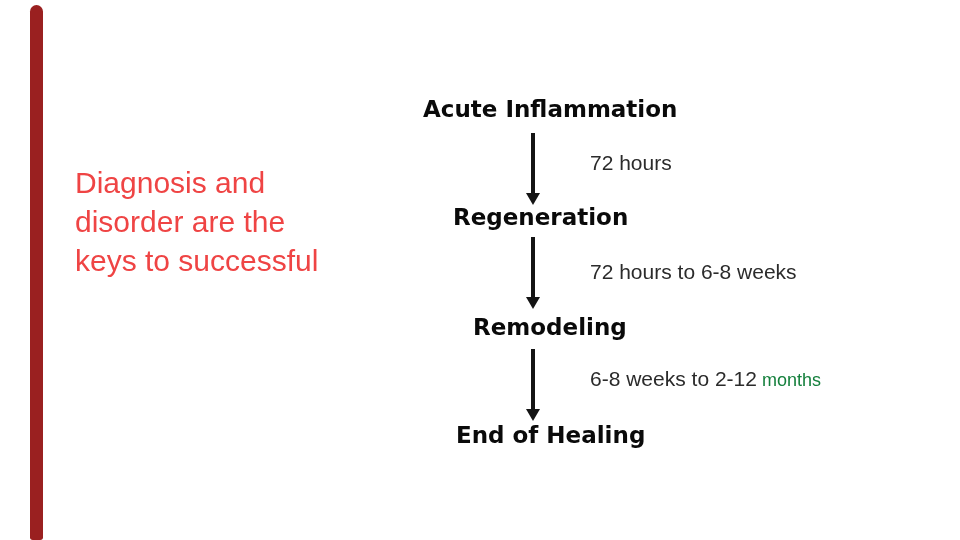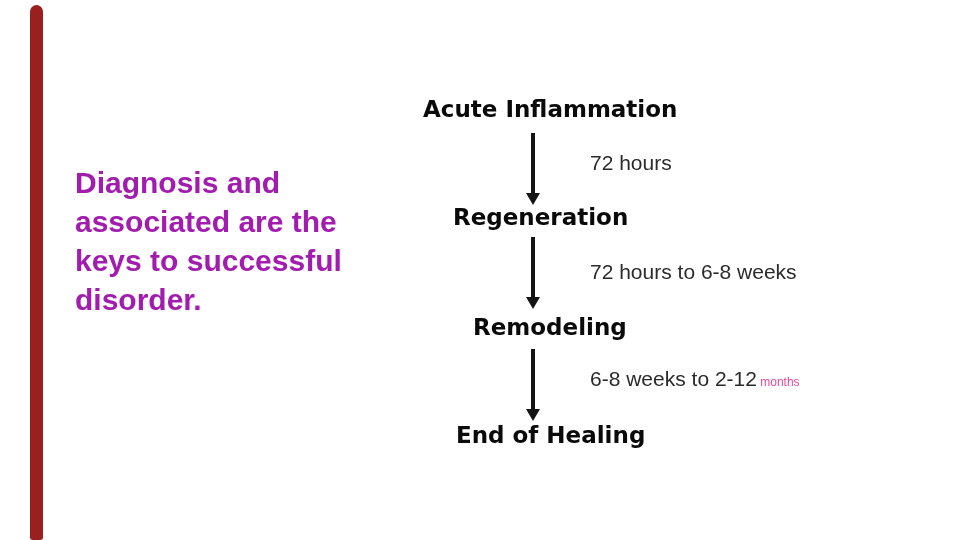--- a/index.html
+++ b/index.html
@@ -20,26 +20,25 @@
     height: 535px;
     border-radius: 7px 7px 3px 3px;
     background: #9a2020;
   }
   
   #intro {
     position: absolute;
     left: 75px;
     top: 163px;
     width: 320px;
-    color: #a21caf;
+    color: #ef4444;
     font-size: 30px;
     line-height: 39px;
     font-family: "Liberation Sans", sans-serif;
     letter-spacing: 0px;
-    font-weight: bold;
   }
   
   .node {
     position: absolute;
     font-family: "DejaVu Sans", sans-serif;
     font-weight: bold;
     font-size: 23px;
     line-height: 26px;
     color: #0a0a0a;
     white-space: nowrap;
@@ -62,36 +61,35 @@
     border-top: 12px solid #141414;
   }
   .duration {
     position: absolute;
     font-family: Liberation Sans, sans-serif;
     font-size: 21px;
     color: #2b2b2b;
     white-space: nowrap;
   }
   .duration .suffix {
-    font-size: 12px;
-    color: #ec4899;
+    font-size: 18px;
+    color: #15803d;
   }
 </style>
 </head>
 <body>
 
 <div id="slide">
 
   <div id="accent-bar" style="background-color: rgb(154, 32, 32);"></div>
 
   <div id="intro">
     <div>Diagnosis and</div>
-    <div>associated are the</div>
+    <div>disorder are the</div>
     <div>keys to successful</div>
-    <div>disorder.</div>
   </div>
 
   <div>
 
     <div class="node" style="left:423px; top:96px;">Acute Inflammation</div>
 
     <div class="arrow" style="left:526px; top:133px; height:72px;">
       <div class="shaft" style="height:60px;"></div>
       <div class="head" style="top:60px;"></div>
     </div>

